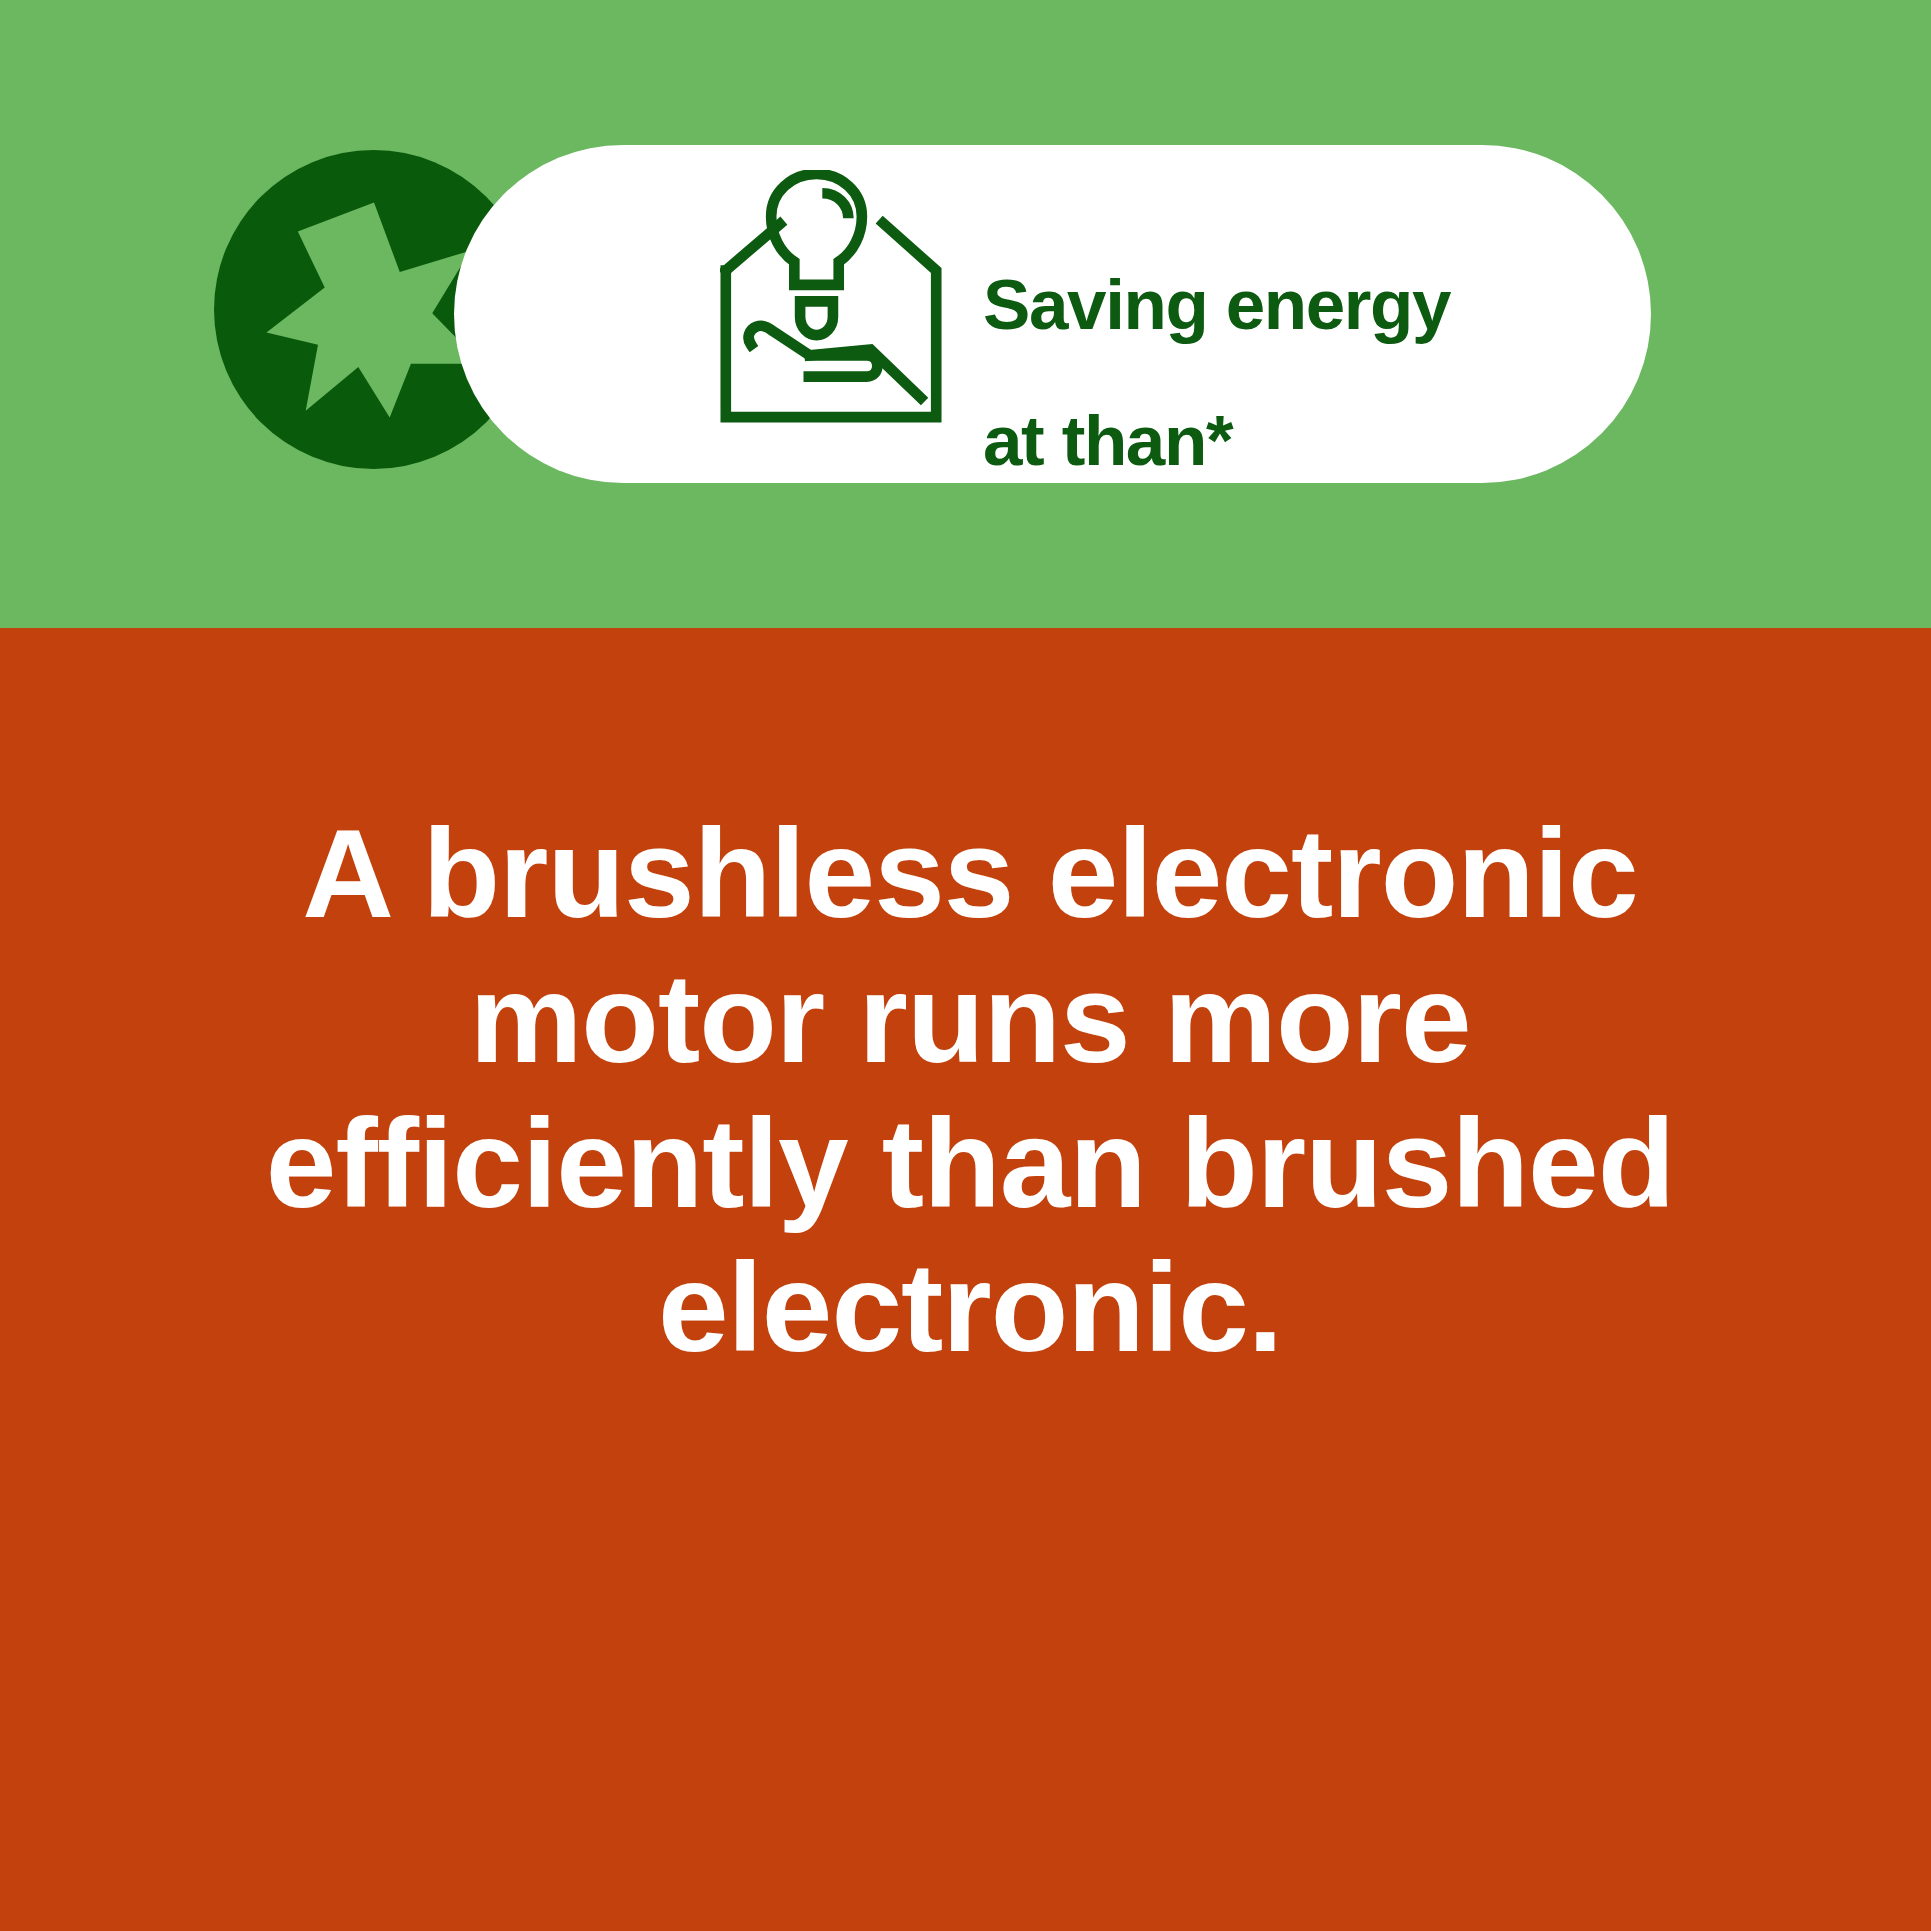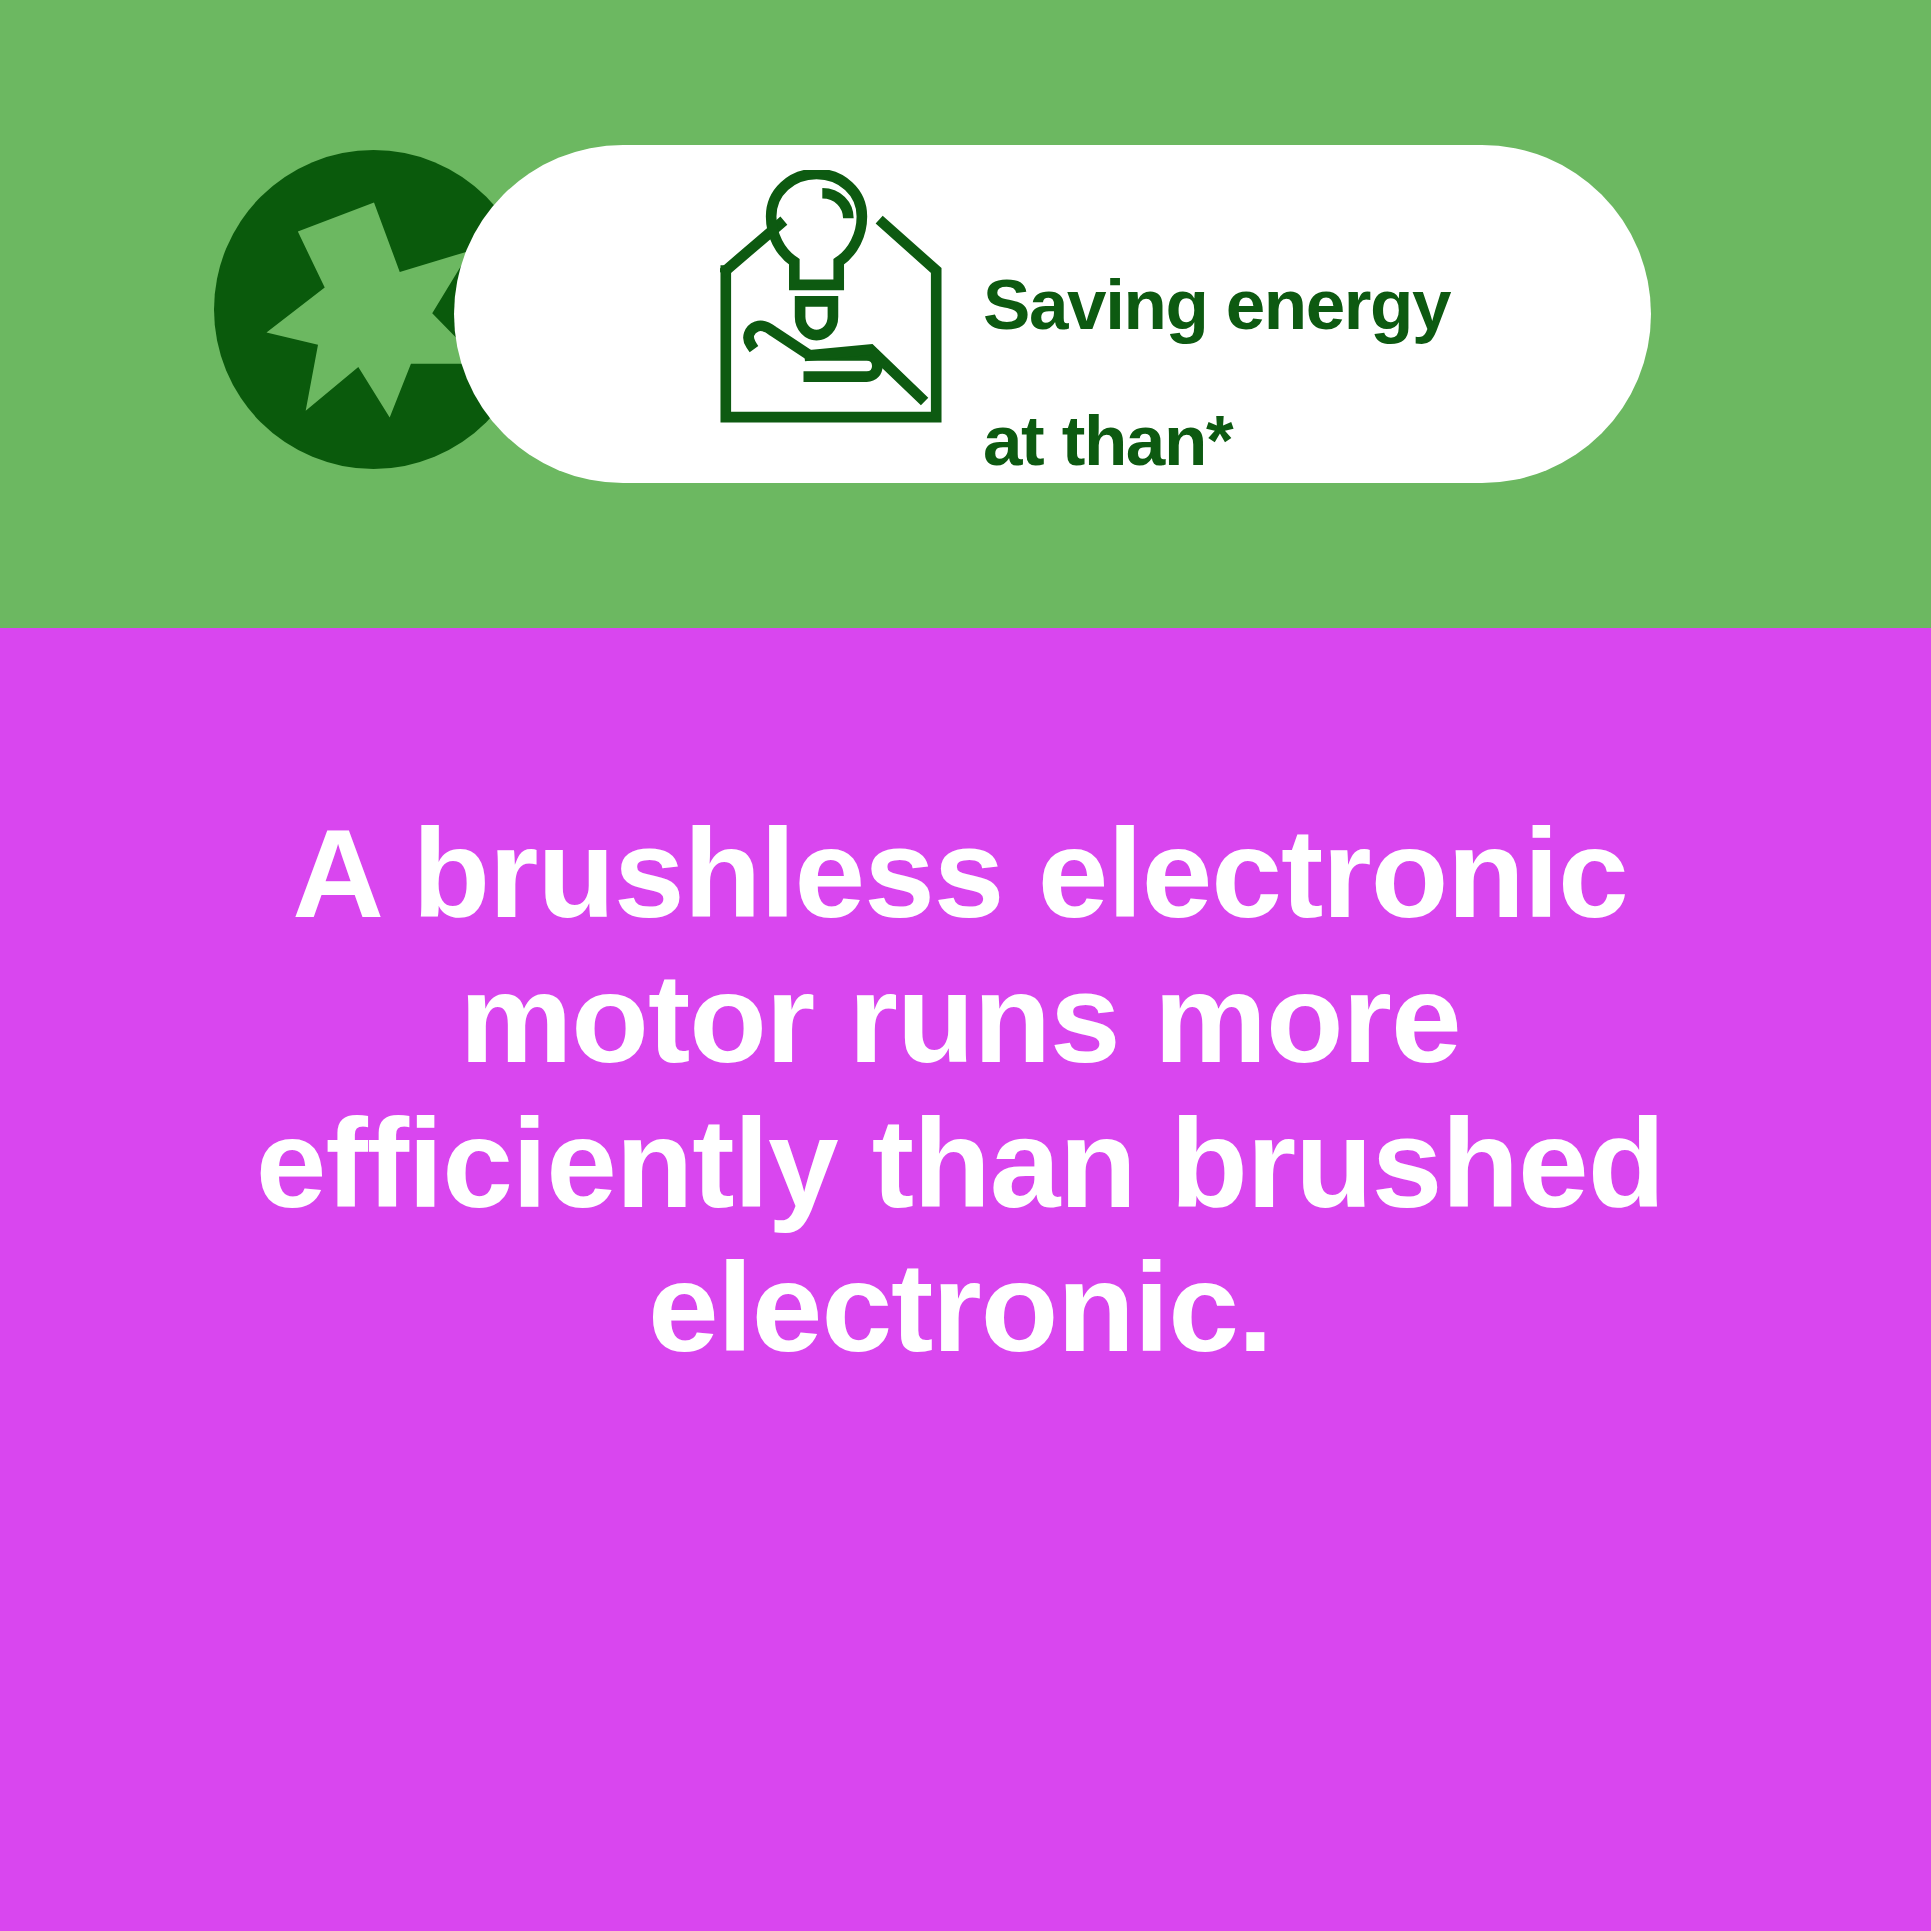--- a/index.html
+++ b/index.html
@@ -87,40 +87,40 @@
     letter-spacing: -1.4px;
     white-space: pre-line;
   }
   .pill-title-line {
     display: block;
   }
 
   
   .body-copy {
     position: absolute;
-    left: 91px;
+    left: 101px;
     top: 801px;
     width: 1738px;
     text-align: center;
     color: #FFFFFF;
     font-family: "Liberation Sans Narrow", "Liberation Sans", sans-serif;
     font-weight: bold;
     font-size: 127px;
     line-height: 1.14;
     letter-spacing: -1px;
   }
   .body-copy .line {
     display: block;
     white-space: nowrap;
   }
 </style>
 </head>
 <body>
 
-<div class="poster" style="background: #d946ef;">
+<div class="poster" style="background: #c2410c;">
 
   <div class="header-band" style="background: rgb(108, 184, 97);"></div>
 
   <div class="star-badge" style="background: rgb(10, 90, 12);">
     <span>
       <svg viewBox="0 0 200 200" xmlns="http://www.w3.org/2000/svg" aria-hidden="true">
         <polygon fill="#6CB861" points="100,4 123,66 186,47 152,103 196,148 133,148 114,196 86,151 39,190 50,131 4,120 56,80 32,30"></polygon>
       </svg>
     </span>
   </div>

